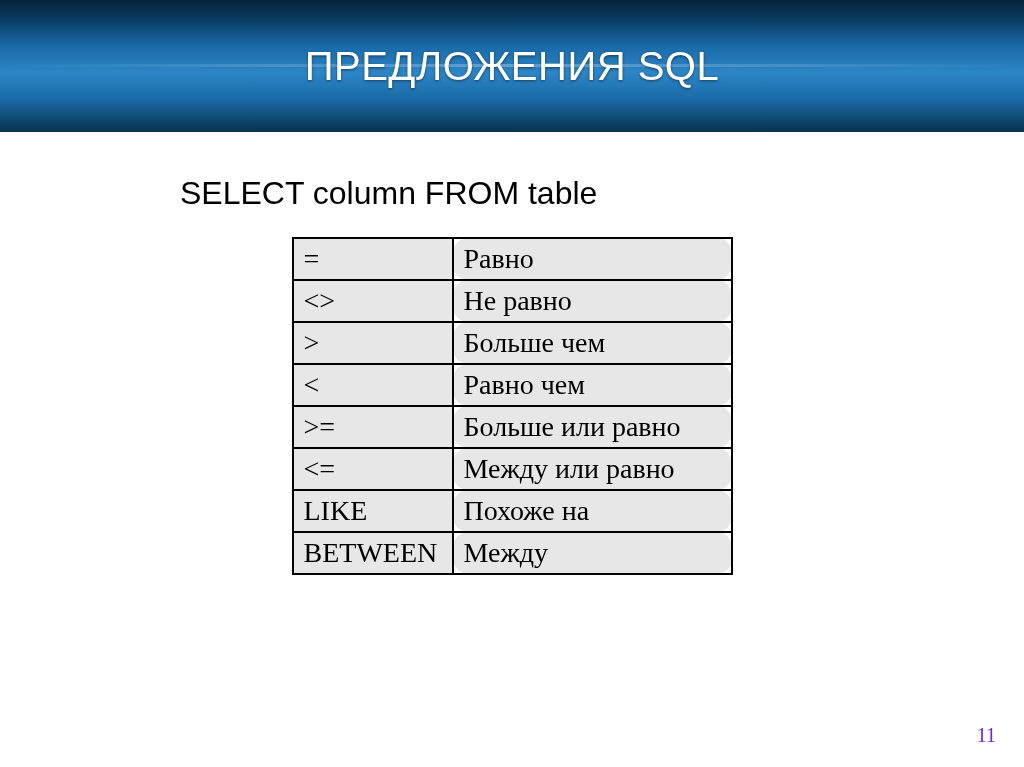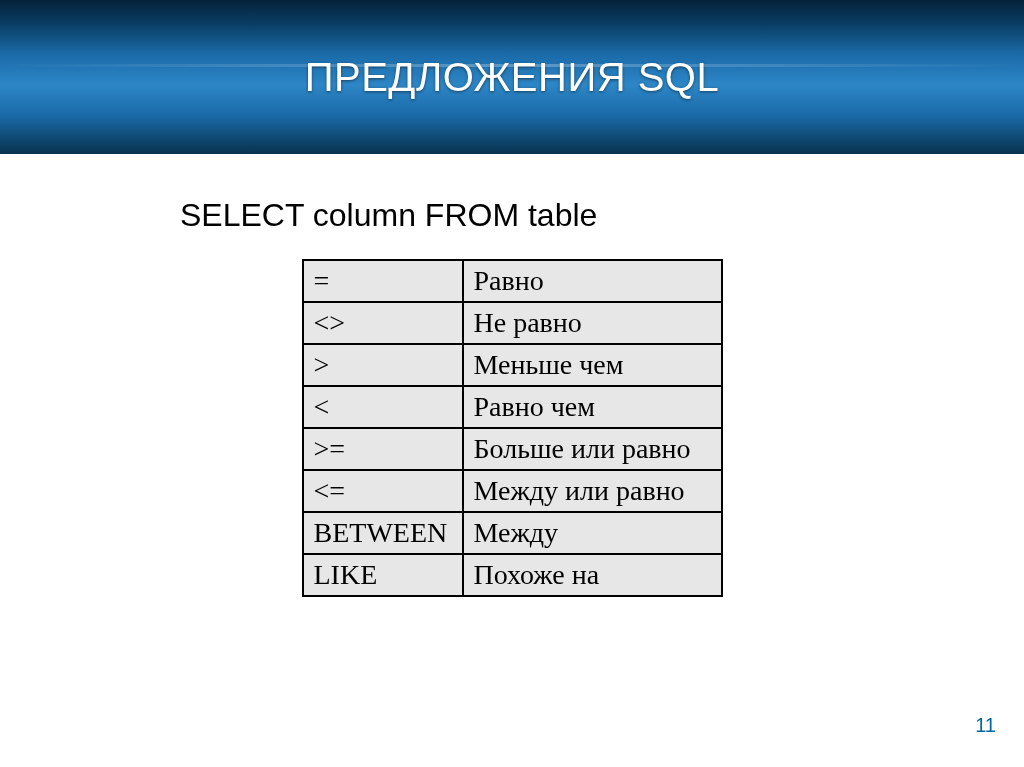--- a/index.html
+++ b/index.html
@@ -1,19 +1,19 @@
 <!DOCTYPE html>
 <html><head>
 <meta charset="utf-8">
 <style>
   * { margin: 0; padding: 0; box-sizing: border-box; }
   html, body { width: 1024px; height: 767px; overflow: hidden; font-family: Arial, "Helvetica Neue", sans-serif; background: #fff; }
   .slide { width: 1024px; height: 767px; position: relative; background: #fff; }
   .header {
-    height: 154px;
+    height: 132px;
     background: linear-gradient(to bottom, #05233a 0%, #0a3c63 15%, #1a6aa8 35%, #2d86c6 55%, #1a6aa8 75%, #08324e 100%);
     position: relative;
     display: flex;
     flex-direction: column;
     justify-content: center;
     align-items: center;
   }
   .header-line {
     position: absolute;
     left: 0; right: 0;
@@ -52,28 +52,28 @@
     font-size: 28px;
   }
   table.ops td {
     border: 2px solid #000;
     padding: 4px 10px;
     background: #e7e7e7;
     color: #000;
     vertical-align: middle;
   }
   table.ops td.opcol { width: 160px; }
-  table.ops td.desccol { width: 259px; }
+  table.ops td.desccol { width: 279px; border-radius: 15px; }
   .pagenum {
     position: absolute;
     right: 28px;
-    bottom: 30px;
-    color: #0369a1;
+    bottom: 20px;
+    color: #6d28d9;
     font-size: 20px;
-    font-family: Liberation Sans, sans-serif;
+    font-family: Liberation Serif, serif;
   }
 </style>
 </head>
 <body>
 
 <div class="slide">
   <div class="header">
     <div class="header-line"></div>
     <div class="title">
       <div>ПРЕДЛОЖЕНИЯ SQL</div>
@@ -91,41 +91,41 @@
           <tr>
             <td class="opcol">=</td>
             <td class="desccol">Равно</td>
           </tr>
           <tr>
             <td class="opcol">&lt;&gt;</td>
             <td class="desccol">Не равно</td>
           </tr>
           <tr>
             <td class="opcol">&gt;</td>
-            <td class="desccol">Меньше чем</td>
+            <td class="desccol">Больше чем</td>
           </tr>
           <tr>
             <td class="opcol">&lt;</td>
             <td class="desccol">Равно чем</td>
           </tr>
           <tr>
             <td class="opcol">&gt;=</td>
             <td class="desccol">Больше или равно</td>
           </tr>
           <tr>
             <td class="opcol">&lt;=</td>
             <td class="desccol">Между или равно</td>
           </tr>
           <tr>
+            <td class="opcol">LIKE</td>
+            <td class="desccol">Похоже на</td>
+          </tr>
+          <tr>
             <td class="opcol">BETWEEN</td>
             <td class="desccol">Между</td>
-          </tr>
-          <tr>
-            <td class="opcol">LIKE</td>
-            <td class="desccol">Похоже на</td>
           </tr>
         </tbody>
       </table>
     </div>
   </div>
 
   <div class="pagenum">11</div>
 </div>
 
 </body></html>

